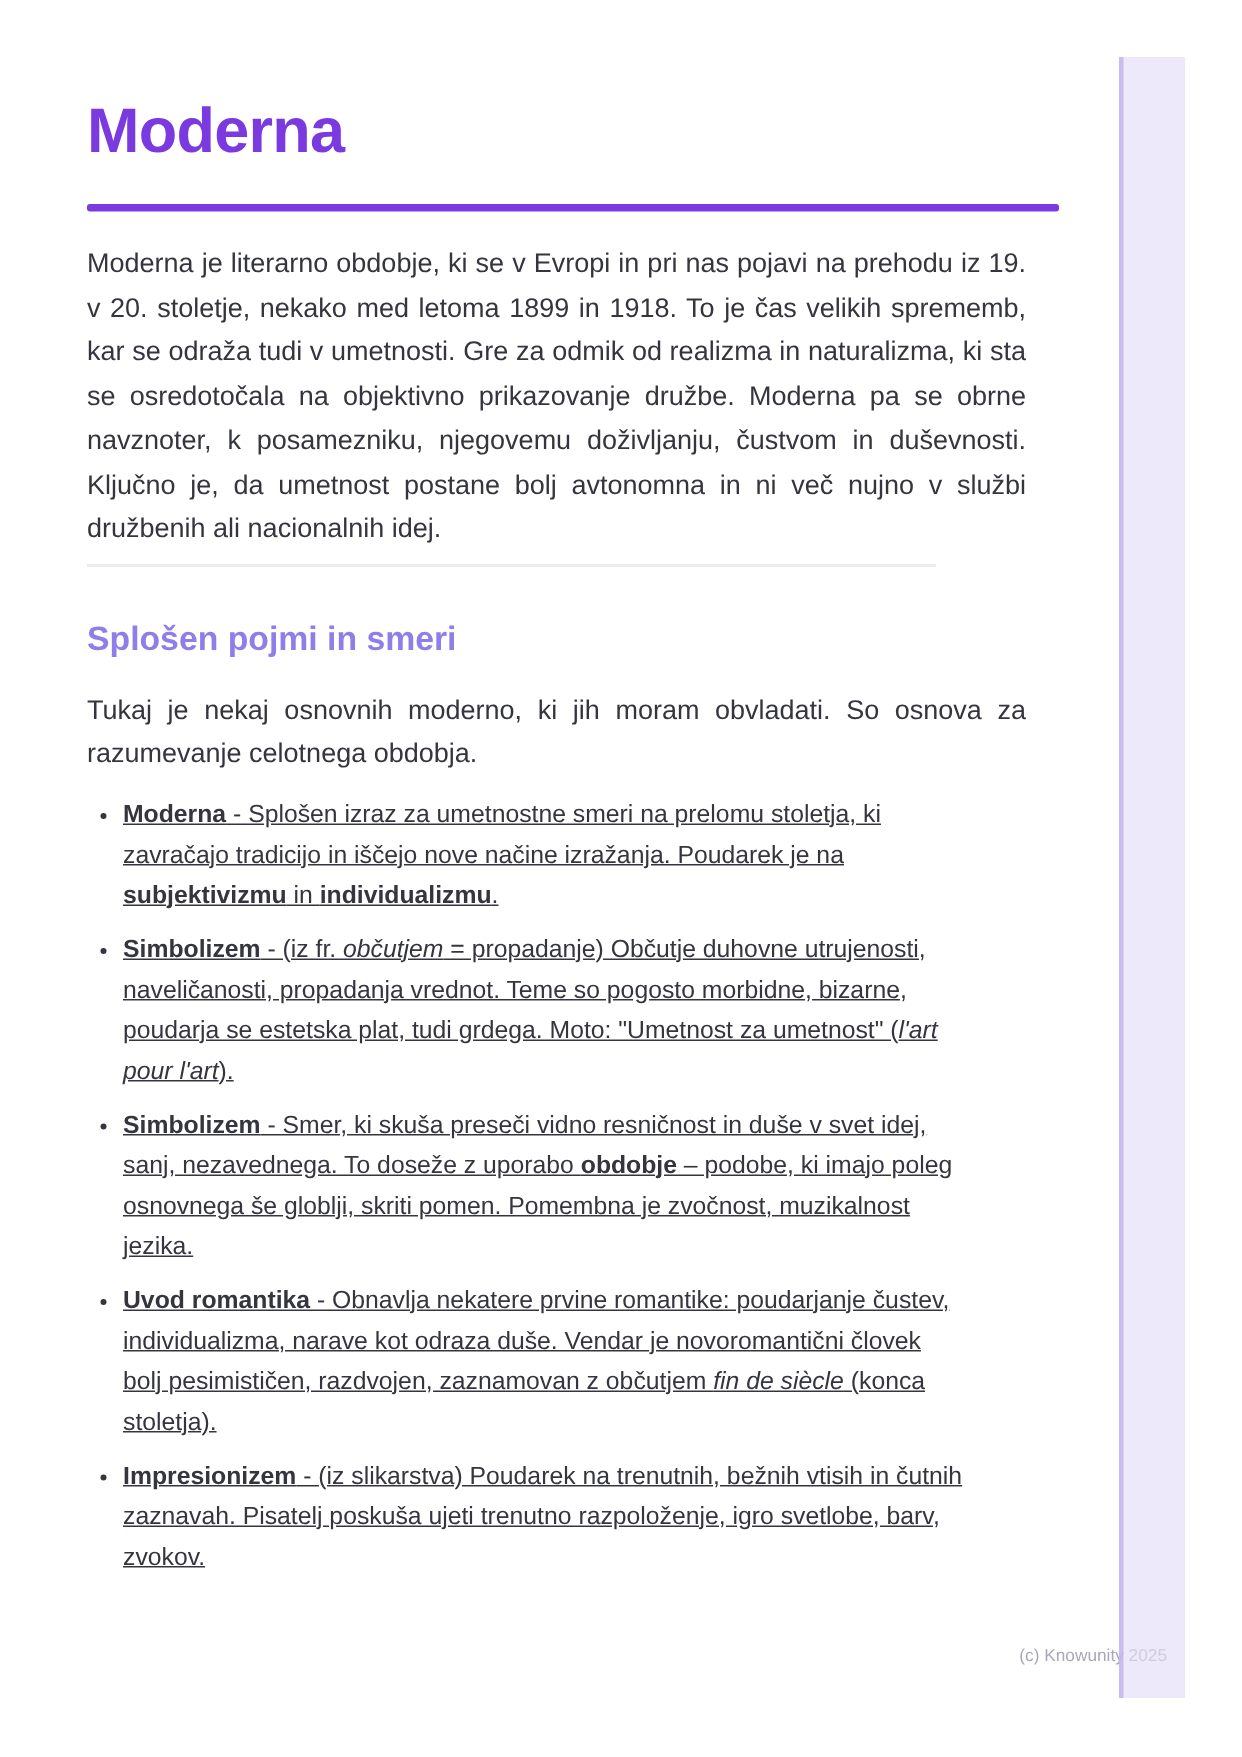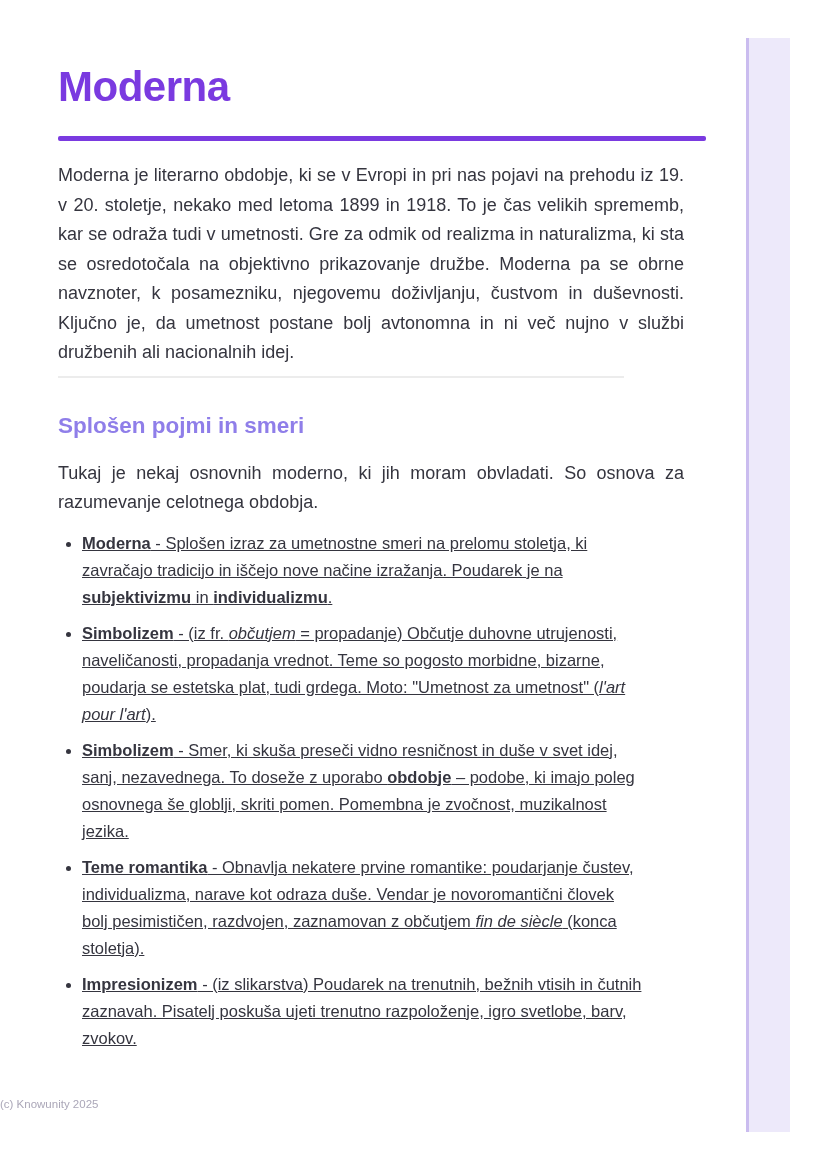--- a/index.html
+++ b/index.html
@@ -71,20 +71,21 @@
     width: 44px; height: 1094px;
     background: rgba(228, 221, 248, 0.65);
     border-left: 3px solid rgba(190, 172, 235, 0.75);
     box-sizing: border-box;
     z-index: 2;
   }
   .copyright {
     position: absolute;
     top: 1098px; left: 0;
     width: 778px;
+    text-align: right;
     font-size: 11.5px;
     color: var(--footer, #aba7b8);
     z-index: 1;
   }
 </style>
 </head>
 <body>
 
 <div class="content">
 
@@ -98,21 +99,21 @@
   <div class="sec-divider"></div>
 
   <section>
     <h2 class="sec-heading">Splošen pojmi in smeri</h2>
     <p class="body-par">Tukaj je nekaj osnovnih moderno, ki jih moram obvladati. So osnova za razumevanje celotnega obdobja.</p>
 
     <ul class="terms">
       <li><span class="b">Moderna</span><span> - Splošen izraz za umetnostne smeri na prelomu stoletja, ki zavračajo tradicijo in iščejo nove načine izražanja. Poudarek je na </span><span class="b">subjektivizmu</span><span> in </span><span class="b">individualizmu</span><span>.</span></li>
       <li><span class="b">Simbolizem</span><span> - (iz fr. </span><span class="i">občutjem</span><span> = propadanje) Občutje duhovne utrujenosti, naveličanosti, propadanja vrednot. Teme so pogosto morbidne, bizarne, poudarja se estetska plat, tudi grdega. Moto: "Umetnost za umetnost" (</span><span class="i">l'art pour l'art</span><span>).</span></li>
       <li><span class="b">Simbolizem</span><span> - Smer, ki skuša preseči vidno resničnost in duše v svet idej, sanj, nezavednega. To doseže z uporabo </span><span class="b">obdobje</span><span> – podobe, ki imajo poleg osnovnega še globlji, skriti pomen. Pomembna je zvočnost, muzikalnost jezika.</span></li>
-      <li><span class="b">Teme romantika</span><span> - Obnavlja nekatere prvine romantike: poudarjanje čustev, individualizma, narave kot odraza duše. Vendar je novoromantični človek bolj pesimističen, razdvojen, zaznamovan z občutjem </span><span class="i">fin de siècle</span><span> (konca stoletja).</span></li>
+      <li><span class="b">Uvod romantika</span><span> - Obnavlja nekatere prvine romantike: poudarjanje čustev, individualizma, narave kot odraza duše. Vendar je novoromantični človek bolj pesimističen, razdvojen, zaznamovan z občutjem </span><span class="i">fin de siècle</span><span> (konca stoletja).</span></li>
       <li><span class="b">Impresionizem</span><span> - (iz slikarstva) Poudarek na trenutnih, bežnih vtisih in čutnih zaznavah. Pisatelj poskuša ujeti trenutno razpoloženje, igro svetlobe, barv, zvokov.</span></li>
     </ul>
   </section>
 
 </div>
 
 <div class="copyright">(c) Knowunity 2025</div>
 <div class="edge-stripe"></div>
 
 </body></html>

